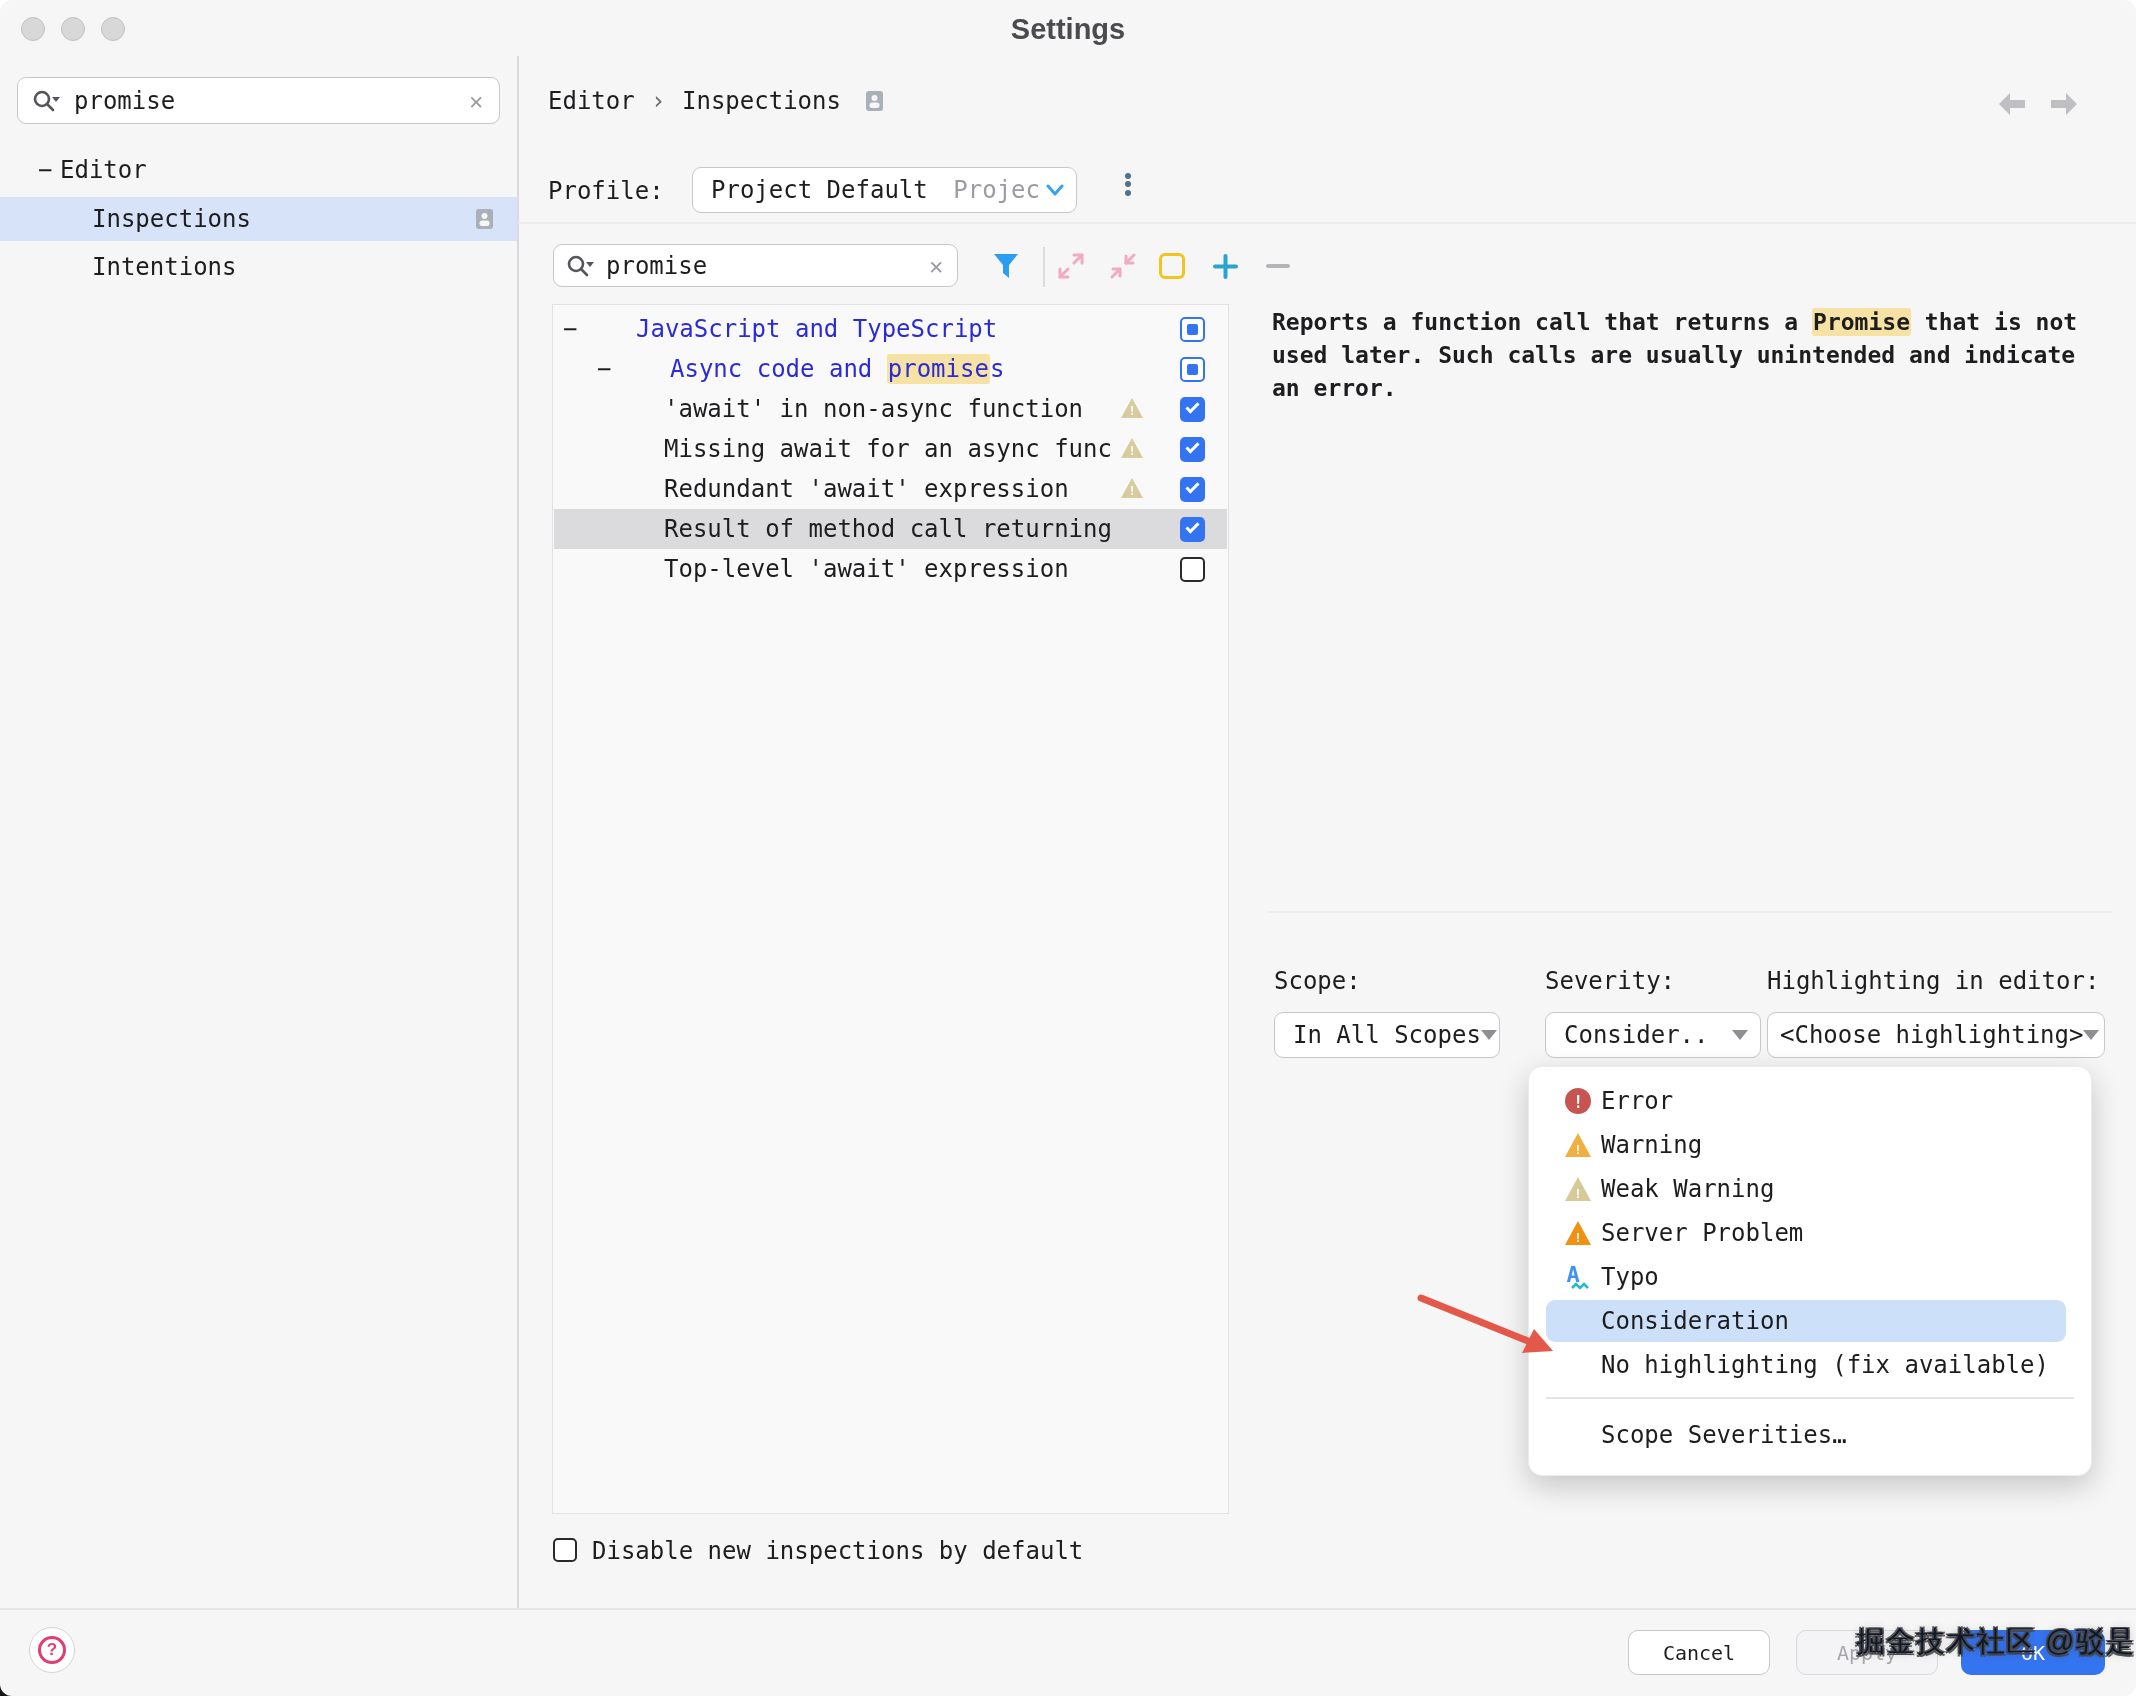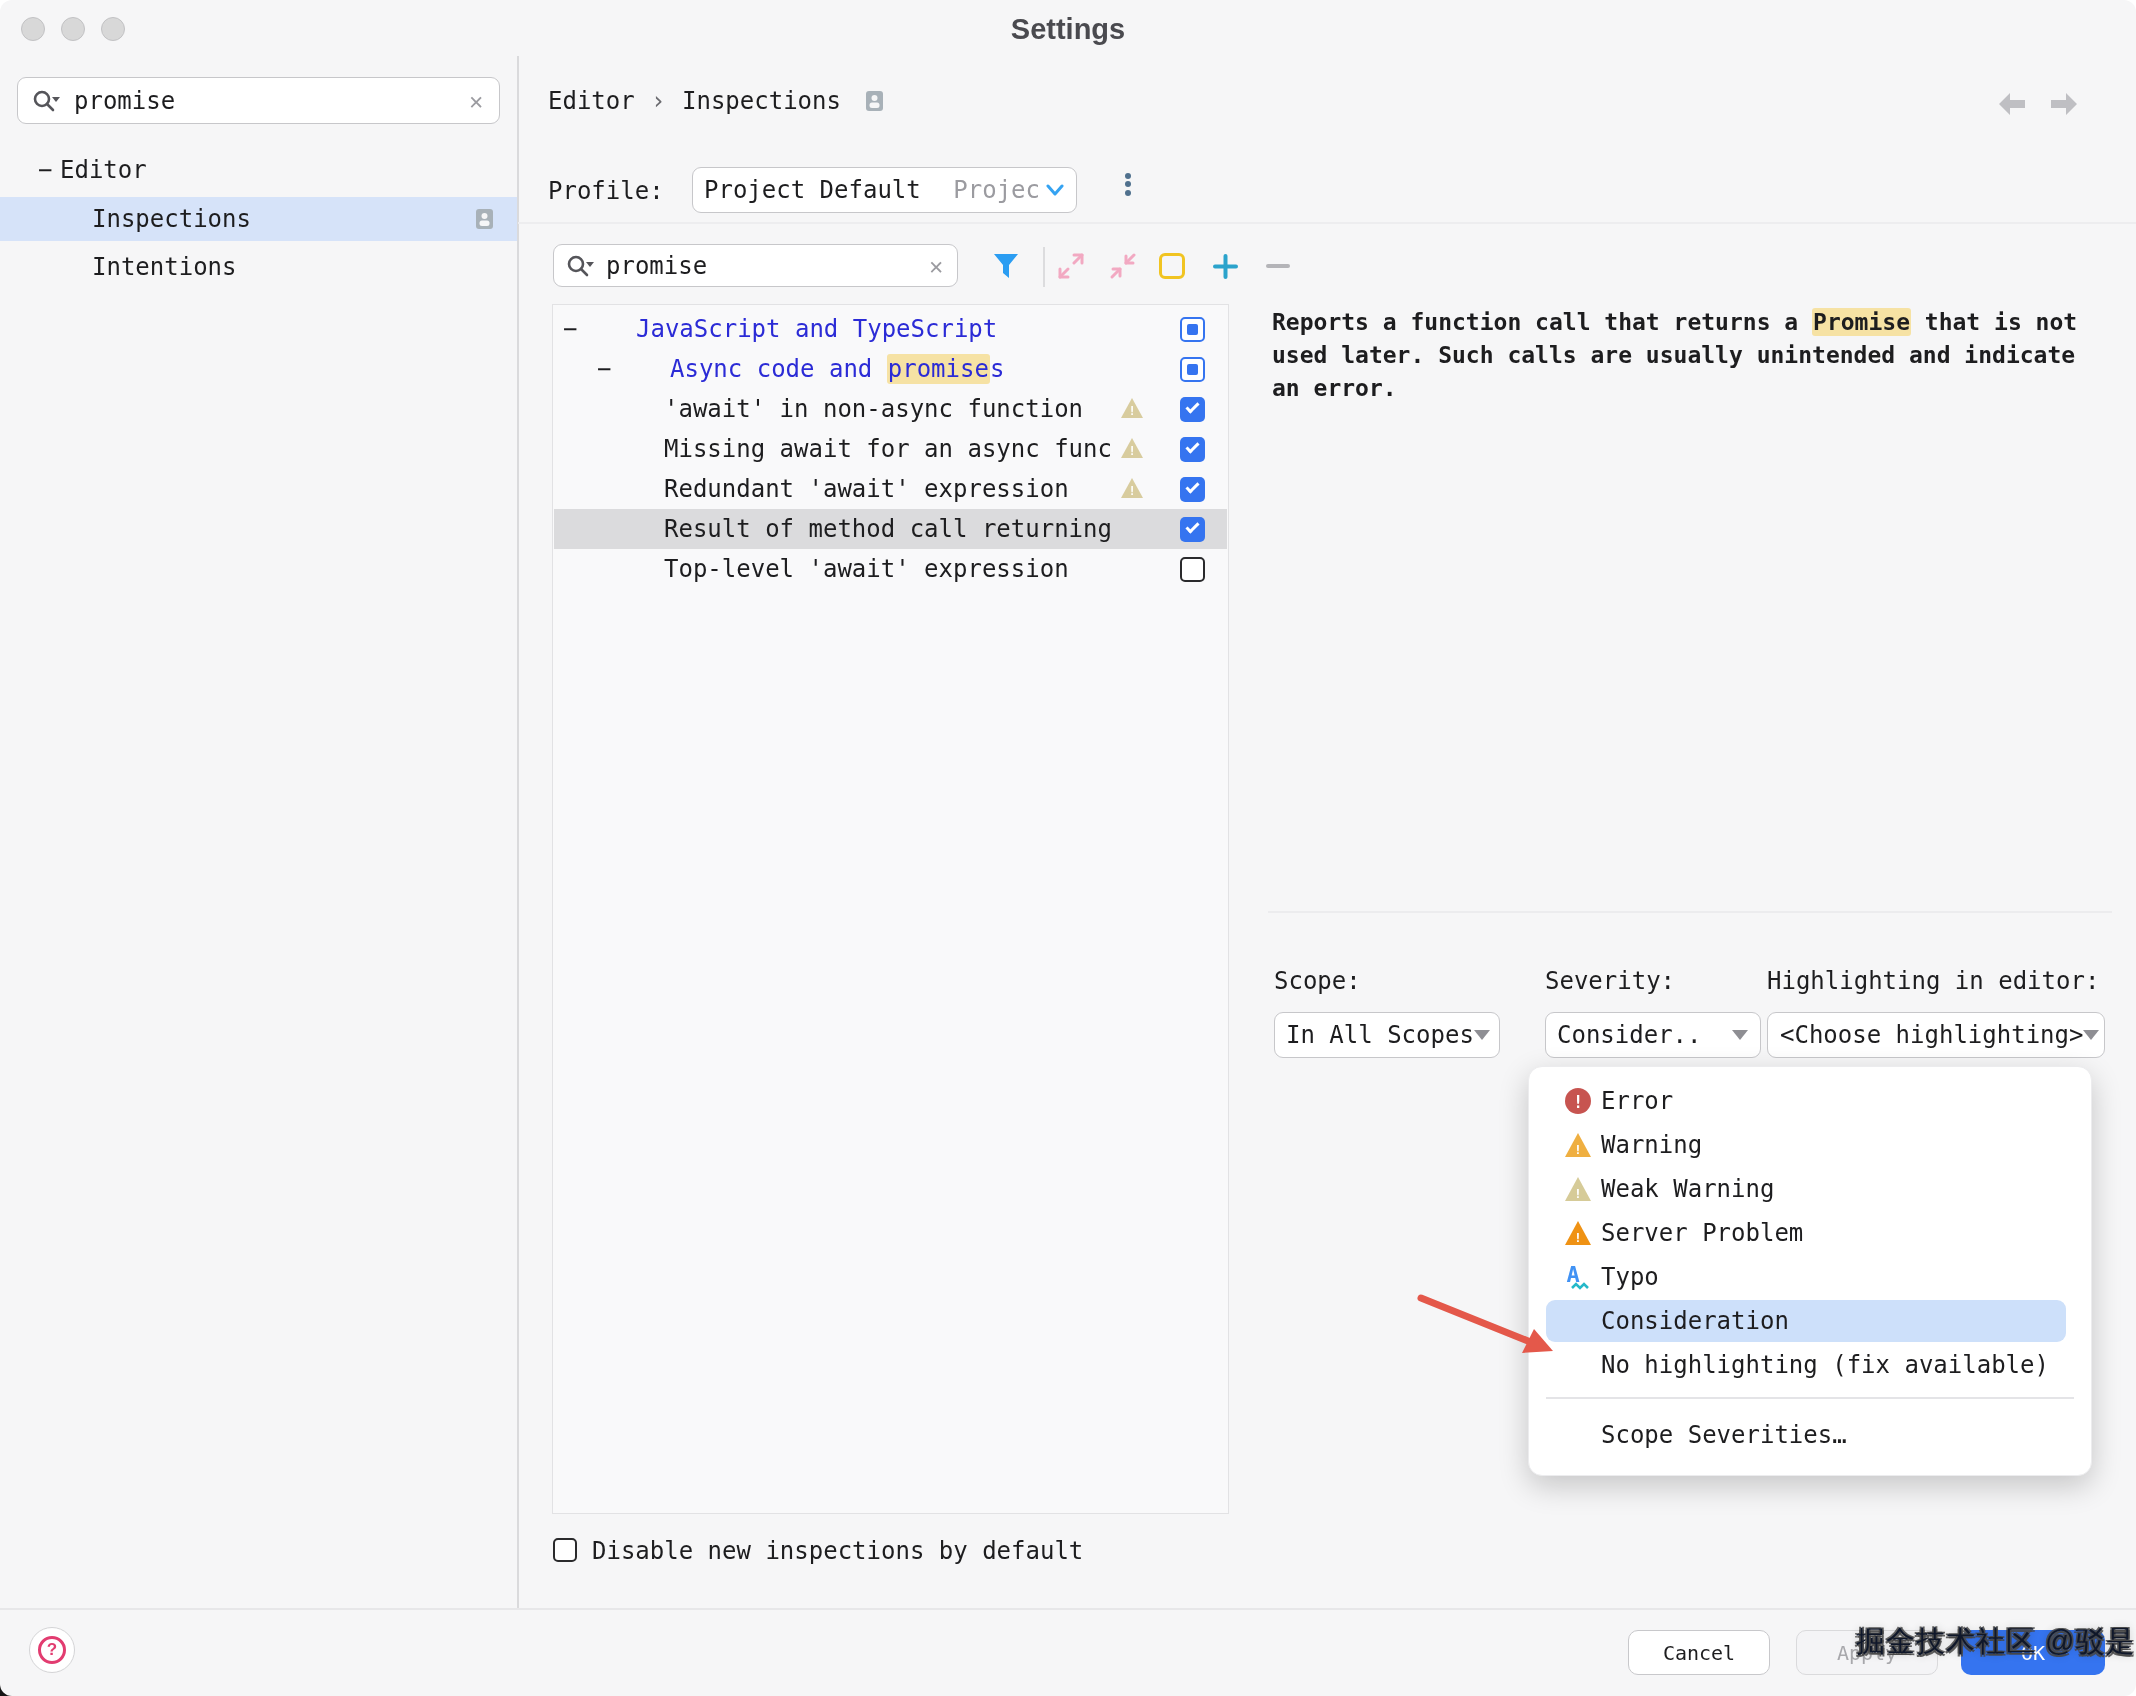--- a/index.html
+++ b/index.html
@@ -26,21 +26,21 @@
                      font-family:"DejaVu Sans Mono", monospace; font-size:24px; color:#1d1d1f; padding-left:56px; }
   .clear-x { position:absolute; right:16px; top:50%; transform:translateY(-50%); font-size:23px; color:#9b9ba0; cursor:default; }
   #side-search { left:17px; top:77px; width:483px; height:47px; }
   .srow { position:absolute; left:0; width:517px; height:44px; display:flex; align-items:center; }
   #side-sel { background:#d6e3f9; }
   #vdiv { left:517px; top:56px; width:1.5px; height:1552px; background:#dadadc; }
 
   
   #hsep1 { left:518px; top:222px; width:1618px; height:1.5px; background:#ededef; }
   .combo { position:absolute; height:46px; background:#fff; border:1.5px solid #c7c7ca; border-radius:9px;
-           display:flex; align-items:center; padding:0 12px 0 11px; }
+           display:flex; align-items:center; padding:0 12px 0 18px; }
   .caret { width:0; height:0; border-left:8px solid transparent; border-right:8px solid transparent;
            border-top:10px solid #8e8e93; margin-left:auto; }
   .kdot { width:6px; height:6px; border-radius:50%; background:#50718e; margin:2.5px auto; }
 
   
   .tooldiv { left:1043px; top:247px; width:1.5px; height:40px; background:#dcdcde; }
   .ysquare { left:1159px; top:253px; width:26px; height:26px; border:3.5px solid #f1c421; border-radius:6px; }
   .hminus { left:1266px; top:264px; width:24px; height:4px; background:#b4b4b8; border-radius:2px; }
 
   

